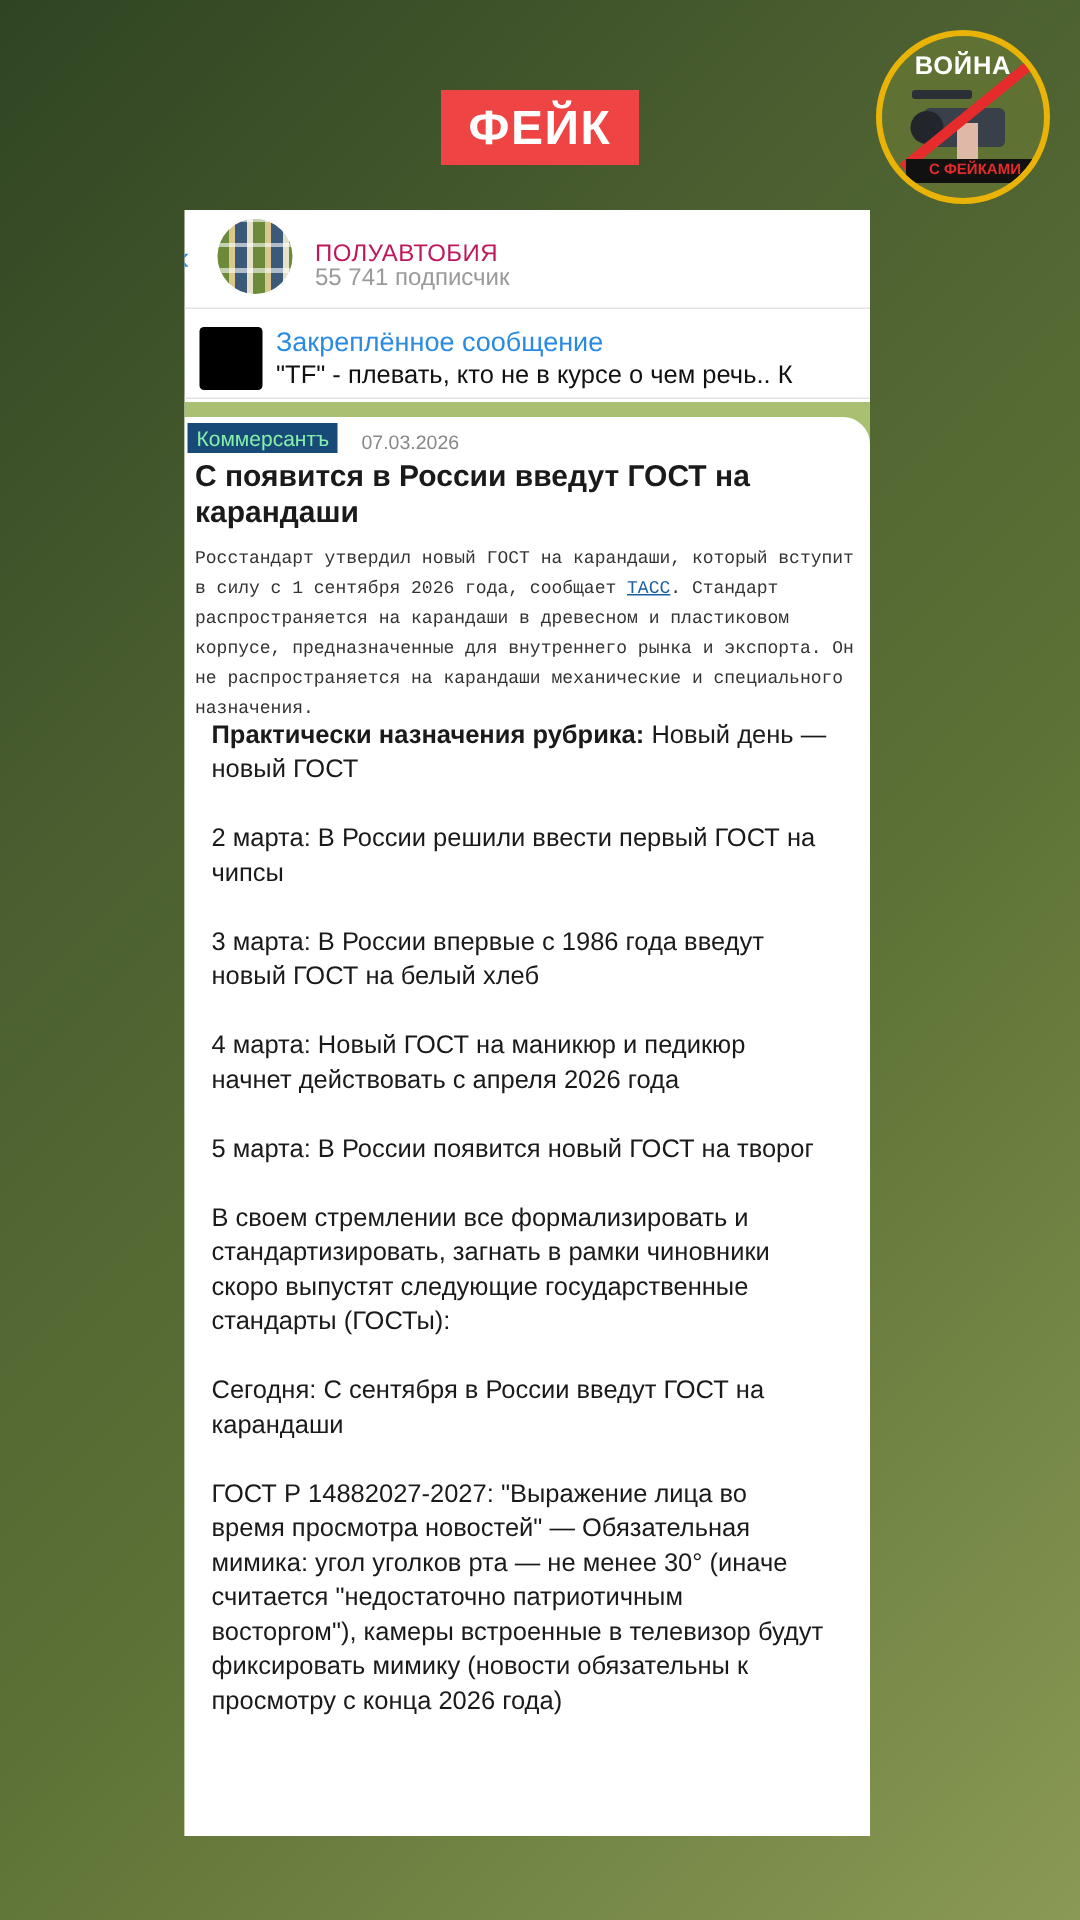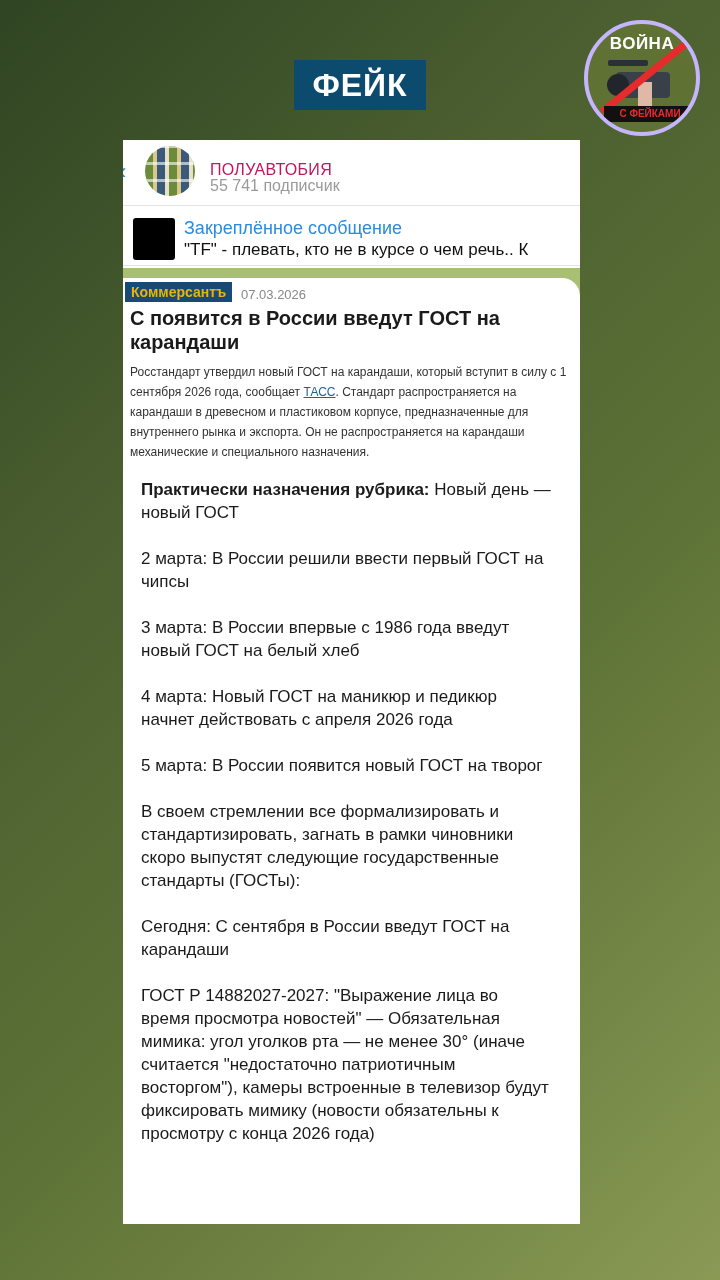--- a/index.html
+++ b/index.html
@@ -4,26 +4,26 @@
 <style>
   * { box-sizing: border-box; margin: 0; padding: 0; }
   html, body { width: 720px; height: 1280px; overflow: hidden; }
   body {
     font-family: "Liberation Sans", "DejaVu Sans", sans-serif;
     background: linear-gradient(135deg, #2f4422 0%, #4a5e30 30%, #5d7236 60%, #8a9a55 100%);
     position: relative;
   }
   .fake-badge {
     position: absolute; left: 294px; top: 60px; width: 132px; height: 50px;
-    background: #0c4a6e; color: #fff; font-weight: 700; font-size: 32px;
+    background: #ef4444; color: #fff; font-weight: 700; font-size: 32px;
     display: flex; align-items: center; justify-content: center; letter-spacing: 1px;
   }
   .logo {
     position: absolute; left: 584px; top: 20px; width: 116px; height: 116px;
-    border-radius: 50%; border: 4px solid #c4b5fd; background: #5f7234; overflow: hidden;
+    border-radius: 50%; border: 4px solid #eab308; background: #5f7234; overflow: hidden;
   }
   .logo .top-text {
     position: absolute; top: 10px; width: 100%; text-align: center; color: #fff;
     font-weight: 900; font-size: 17px; letter-spacing: 0.5px;
   }
   .logo .bar {
     position: absolute; left: 16px; right: 0; top: 82px; height: 16px; background: #111;
     color: #e52b2b; font-weight: 900; font-size: 10px; text-align: center; line-height: 16px;
   }
   .logo svg { position: absolute; left: 0; top: 0; }
@@ -54,30 +54,30 @@
   .chat-bg {
     position: absolute; left: 0; right: 0; top: 128px; bottom: 0;
     background: #a9c073;
   }
   .bubble {
     position: absolute; left: 0; top: 10px; right: 0; bottom: 0;
     background: #fff; border-top-right-radius: 18px;
   }
   .kom-logo {
     position: absolute; left: 2px; top: 4px; height: 20px; padding: 0 6px;
-    background: #174a76; color: #eab308; font-weight: 700; font-size: 14px; line-height: 20px;
+    background: #174a76; color: #86efac; font-weight: 400; font-size: 14px; line-height: 20px;
   }
   .kom-date { position: absolute; left: 118px; top: 9px; font-size: 13px; color: #888; }
   .art-title {
     position: absolute; left: 7px; top: 28px; width: 440px;
     font-size: 20px; font-weight: 700; color: #1a1a1a; line-height: 24px;
   }
   .art-body {
     position: absolute; left: 7px; top: 84px; width: 440px;
-    font-size: 12px; color: #333; line-height: 20px;
+    font-size: 12px; color: #333; line-height: 20px; font-family: Liberation Mono, monospace;
   }
   .art-body .link { color: #1c5fa0; text-decoration: underline; }
 
   .post {
     position: absolute; left: 18px; top: 200px; width: 410px;
     font-size: 17px; color: #1a1a1a; line-height: 23px;
   }
   .post p { margin-bottom: 23px; }
   .post b { font-weight: 700; }
 </style>

